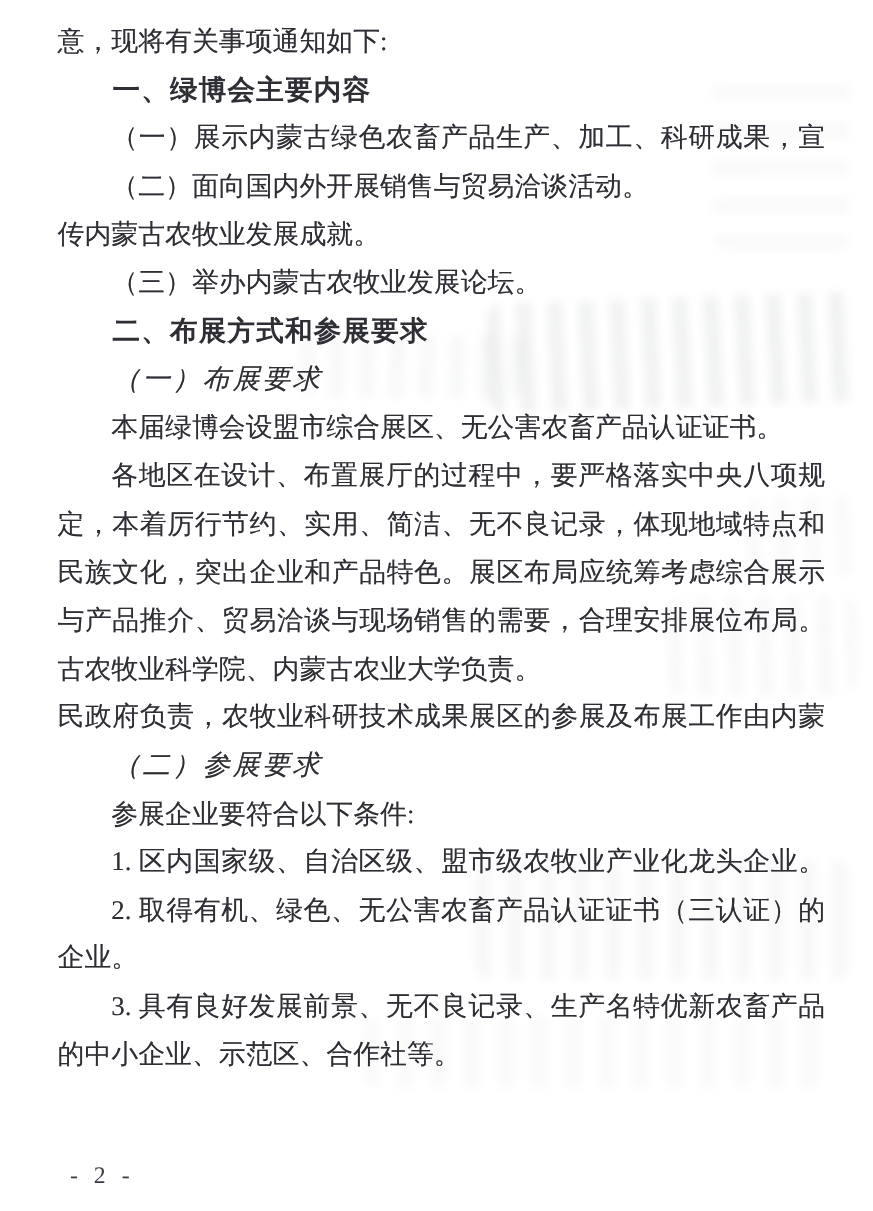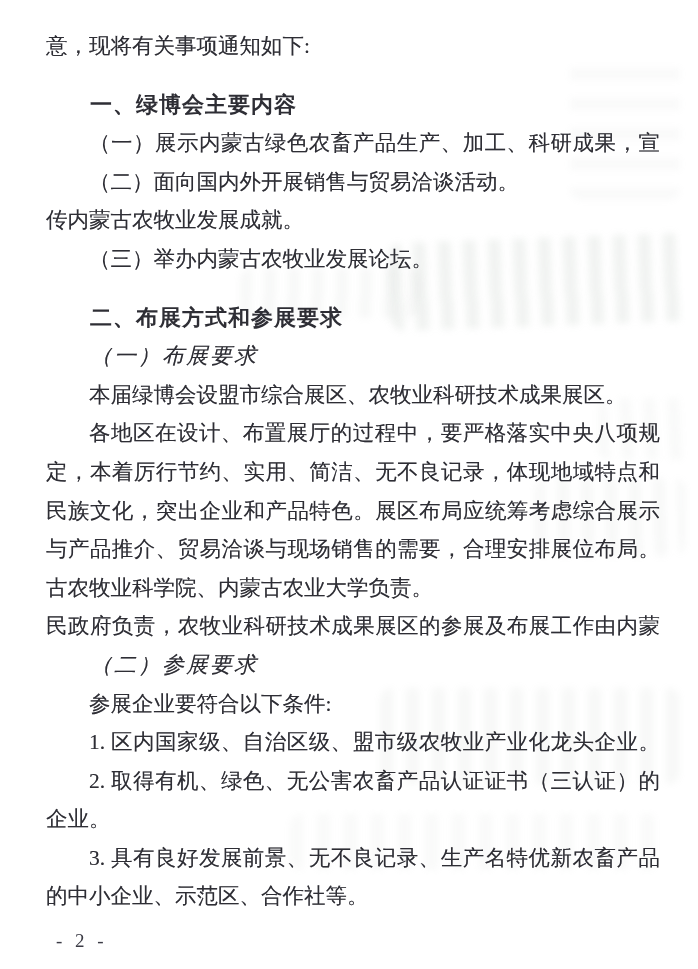--- a/index.html
+++ b/index.html
@@ -12,42 +12,41 @@
     width: 698px;
     height: 969px;
     background: #ffffff;
     overflow: hidden;
     font-family: "Liberation Serif", "DejaVu Serif", serif;
     color: #2e2e35;
   }
   .content {
     position: absolute;
     left: 46px;
-    top: 27px;
+    top: 14px;
     width: 614px;
   }
   .line {
     font-size: 21.5px;
     line-height: 38.6px;
     height: 38.6px;
     text-shadow: 0 0 0.5px rgba(46,46,53,0.45);
   }
   .indent { text-indent: 2em; }
   .just {
     text-align: justify;
     text-align-last: justify;
     text-justify: inter-character;
   }
   .heading {
     font-family: "Liberation Sans", "DejaVu Sans", sans-serif;
     font-weight: 700;
     font-size: 22px;
     letter-spacing: 1px;
     text-shadow: none;
-    margin-top: 20px;
   }
   .kai {
     font-style: italic;
     font-size: 22px;
     letter-spacing: 2px;
   }
   .page-number {
     position: absolute;
     left: 56px;
     top: 926px;
@@ -94,21 +93,21 @@
 
   <div class="content">
     <div class="line">意，现将有关事项通知如下:</div>
     <div class="line heading indent">一、绿博会主要内容</div>
     <div class="line indent just">（一）展示内蒙古绿色农畜产品生产、加工、科研成果，宣</div>
     <div class="line indent">（二）面向国内外开展销售与贸易洽谈活动。</div>
     <div class="line">传内蒙古农牧业发展成就。</div>
     <div class="line indent">（三）举办内蒙古农牧业发展论坛。</div>
     <div class="line heading indent">二、布展方式和参展要求</div>
     <div class="line kai indent">（一）布展要求</div>
-    <div class="line indent">本届绿博会设盟市综合展区、农牧业科研技术成果展区。</div>
+    <div class="line indent">本届绿博会设盟市综合展区、无公害农畜产品认证证书。</div>
     <div class="line indent just">各地区在设计、布置展厅的过程中，要严格落实中央八项规</div>
     <div class="line just">定，本着厉行节约、实用、简洁、无不良记录，体现地域特点和</div>
     <div class="line just">民族文化，突出企业和产品特色。展区布局应统筹考虑综合展示</div>
     <div class="line just">与产品推介、贸易洽谈与现场销售的需要，合理安排展位布局。</div>
     <div class="line">古农牧业科学院、内蒙古农业大学负责。</div>
     <div class="line just">民政府负责，农牧业科研技术成果展区的参展及布展工作由内蒙</div>
     <div class="line kai indent">（二）参展要求</div>
     <div class="line indent">参展企业要符合以下条件:</div>
     <div class="line indent just">1. 区内国家级、自治区级、盟市级农牧业产业化龙头企业。</div>
     <div class="line indent just">2. 取得有机、绿色、无公害农畜产品认证证书（三认证）的</div>

